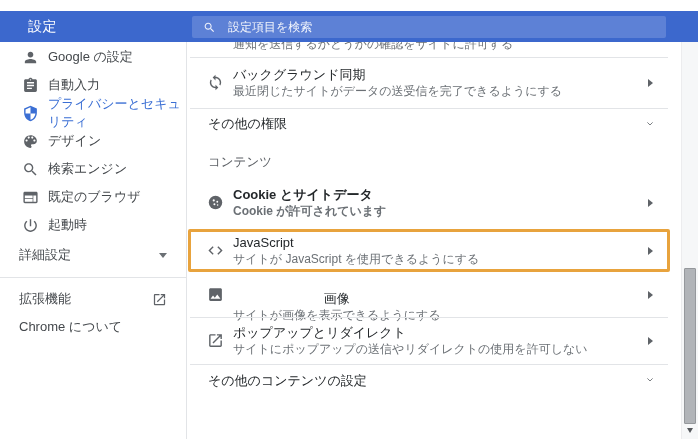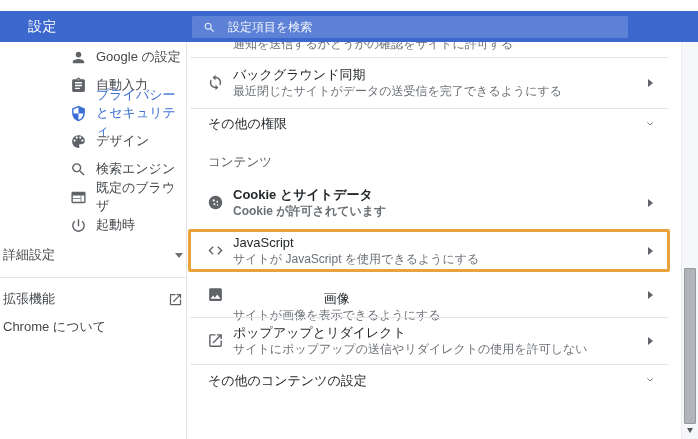--- a/index.html
+++ b/index.html
@@ -13,33 +13,33 @@
     --icon:#5f6368;
   }
   *{margin:0;padding:0;box-sizing:border-box;}
   html,body{background:#fff;}
   body{font-family:"Liberation Sans","DejaVu Sans",sans-serif;}
   #app{position:relative;width:698px;height:439px;background:#fff;overflow:hidden;}
 
   
   .header{position:absolute;left:0;top:0;width:698px;height:31px;background:var(--header-bg);z-index:5;margin-top:11px;}
   .header-title{position:absolute;left:28px;top:0;line-height:31px;font-size:14px;color:#fff;letter-spacing:.5px;}
-  .searchbox{position:absolute;left:192px;top:5px;width:436px;height:22px;background:var(--search-bg);border-radius:2px;display:flex;align-items:center;}
+  .searchbox{position:absolute;left:192px;top:5px;width:474px;height:22px;background:var(--search-bg);border-radius:2px;display:flex;align-items:center;}
   .searchbox .mag{width:13px;height:13px;margin-left:11px;color:#eef1fb;flex:0 0 auto;}
   .search-ph{margin-left:12px;font-size:12px;color:rgba(255,255,255,.92);}
 
   
   .sidebar{position:absolute;left:0;top:31px;width:187px;height:408px;background:#fff;border-right:1px solid var(--divider);}
-  .menu{position:absolute;left:0;top:12px;width:100%;padding-left:48px;}
+  .menu{position:absolute;left:0;top:12px;width:100%;}
   .mitem{display:flex;align-items:center;height:28px;padding-left:22px;cursor:pointer;}
   .mitem .micon{width:17px;height:17px;color:var(--icon);flex:0 0 auto;}
   .mitem .mlabel{margin-left:9px;font-size:13px;color:#44484c;}
   .mitem.selected .micon{color:var(--accent);}
   .mitem.selected .mlabel{color:var(--accent);}
-  .srow{position:absolute;left:0;width:100%;height:28px;display:flex;align-items:center;justify-content:space-between;padding:0 3px;font-size:13px;color:#44484c;cursor:pointer;}
+  .srow{position:absolute;left:0;width:100%;height:28px;display:flex;align-items:center;justify-content:space-between;padding:0 19px;font-size:13px;color:#44484c;cursor:pointer;}
   .srow .tricaret{width:0;height:0;border-left:4px solid transparent;border-right:4px solid transparent;border-top:5px solid #6b7075;}
   .srow .oin{width:15px;height:15px;color:var(--icon);}
   .sdivider{position:absolute;left:0;top:246px;width:186px;height:1px;background:var(--divider);}
 
   
   .content{position:absolute;left:187px;top:31px;width:494px;height:408px;background:#fff;}
   .row{position:absolute;left:0;width:494px;}
   .row .ricon{position:absolute;left:20px;width:17px;height:17px;color:var(--icon);}
   .row .texts{position:absolute;left:46px;}
   .rtitle{font-size:13px;color:var(--title);line-height:17px;}

